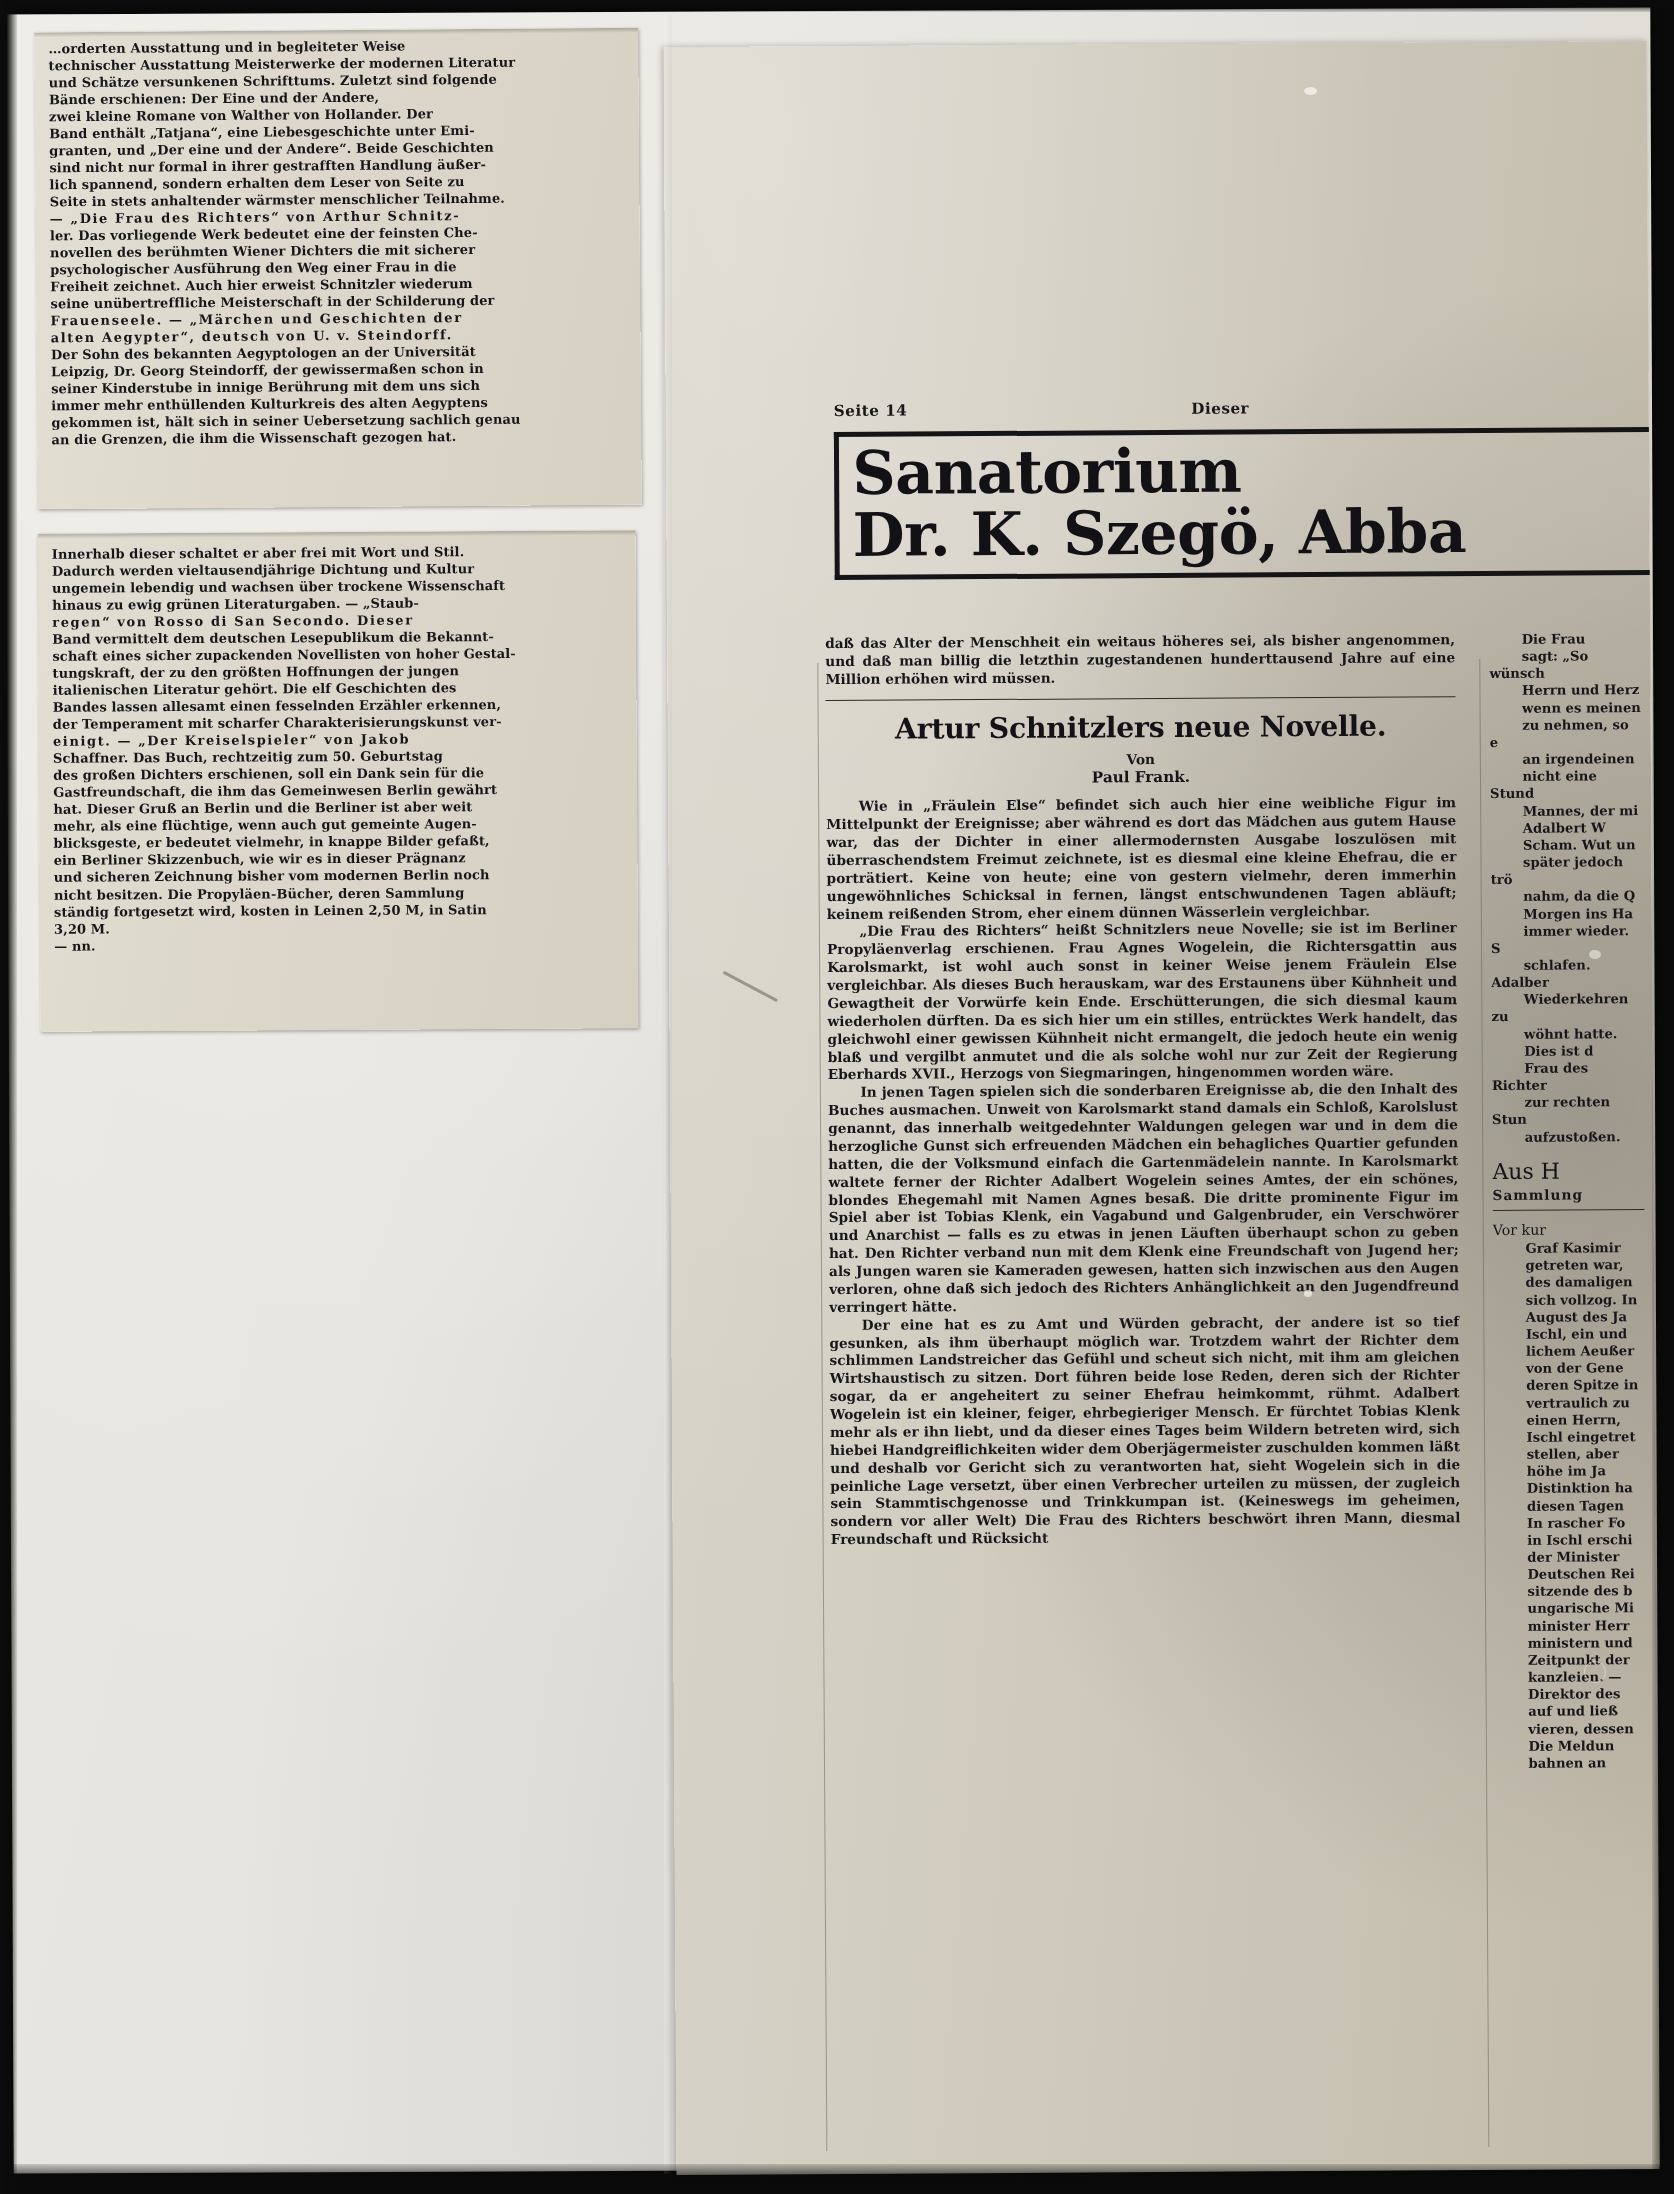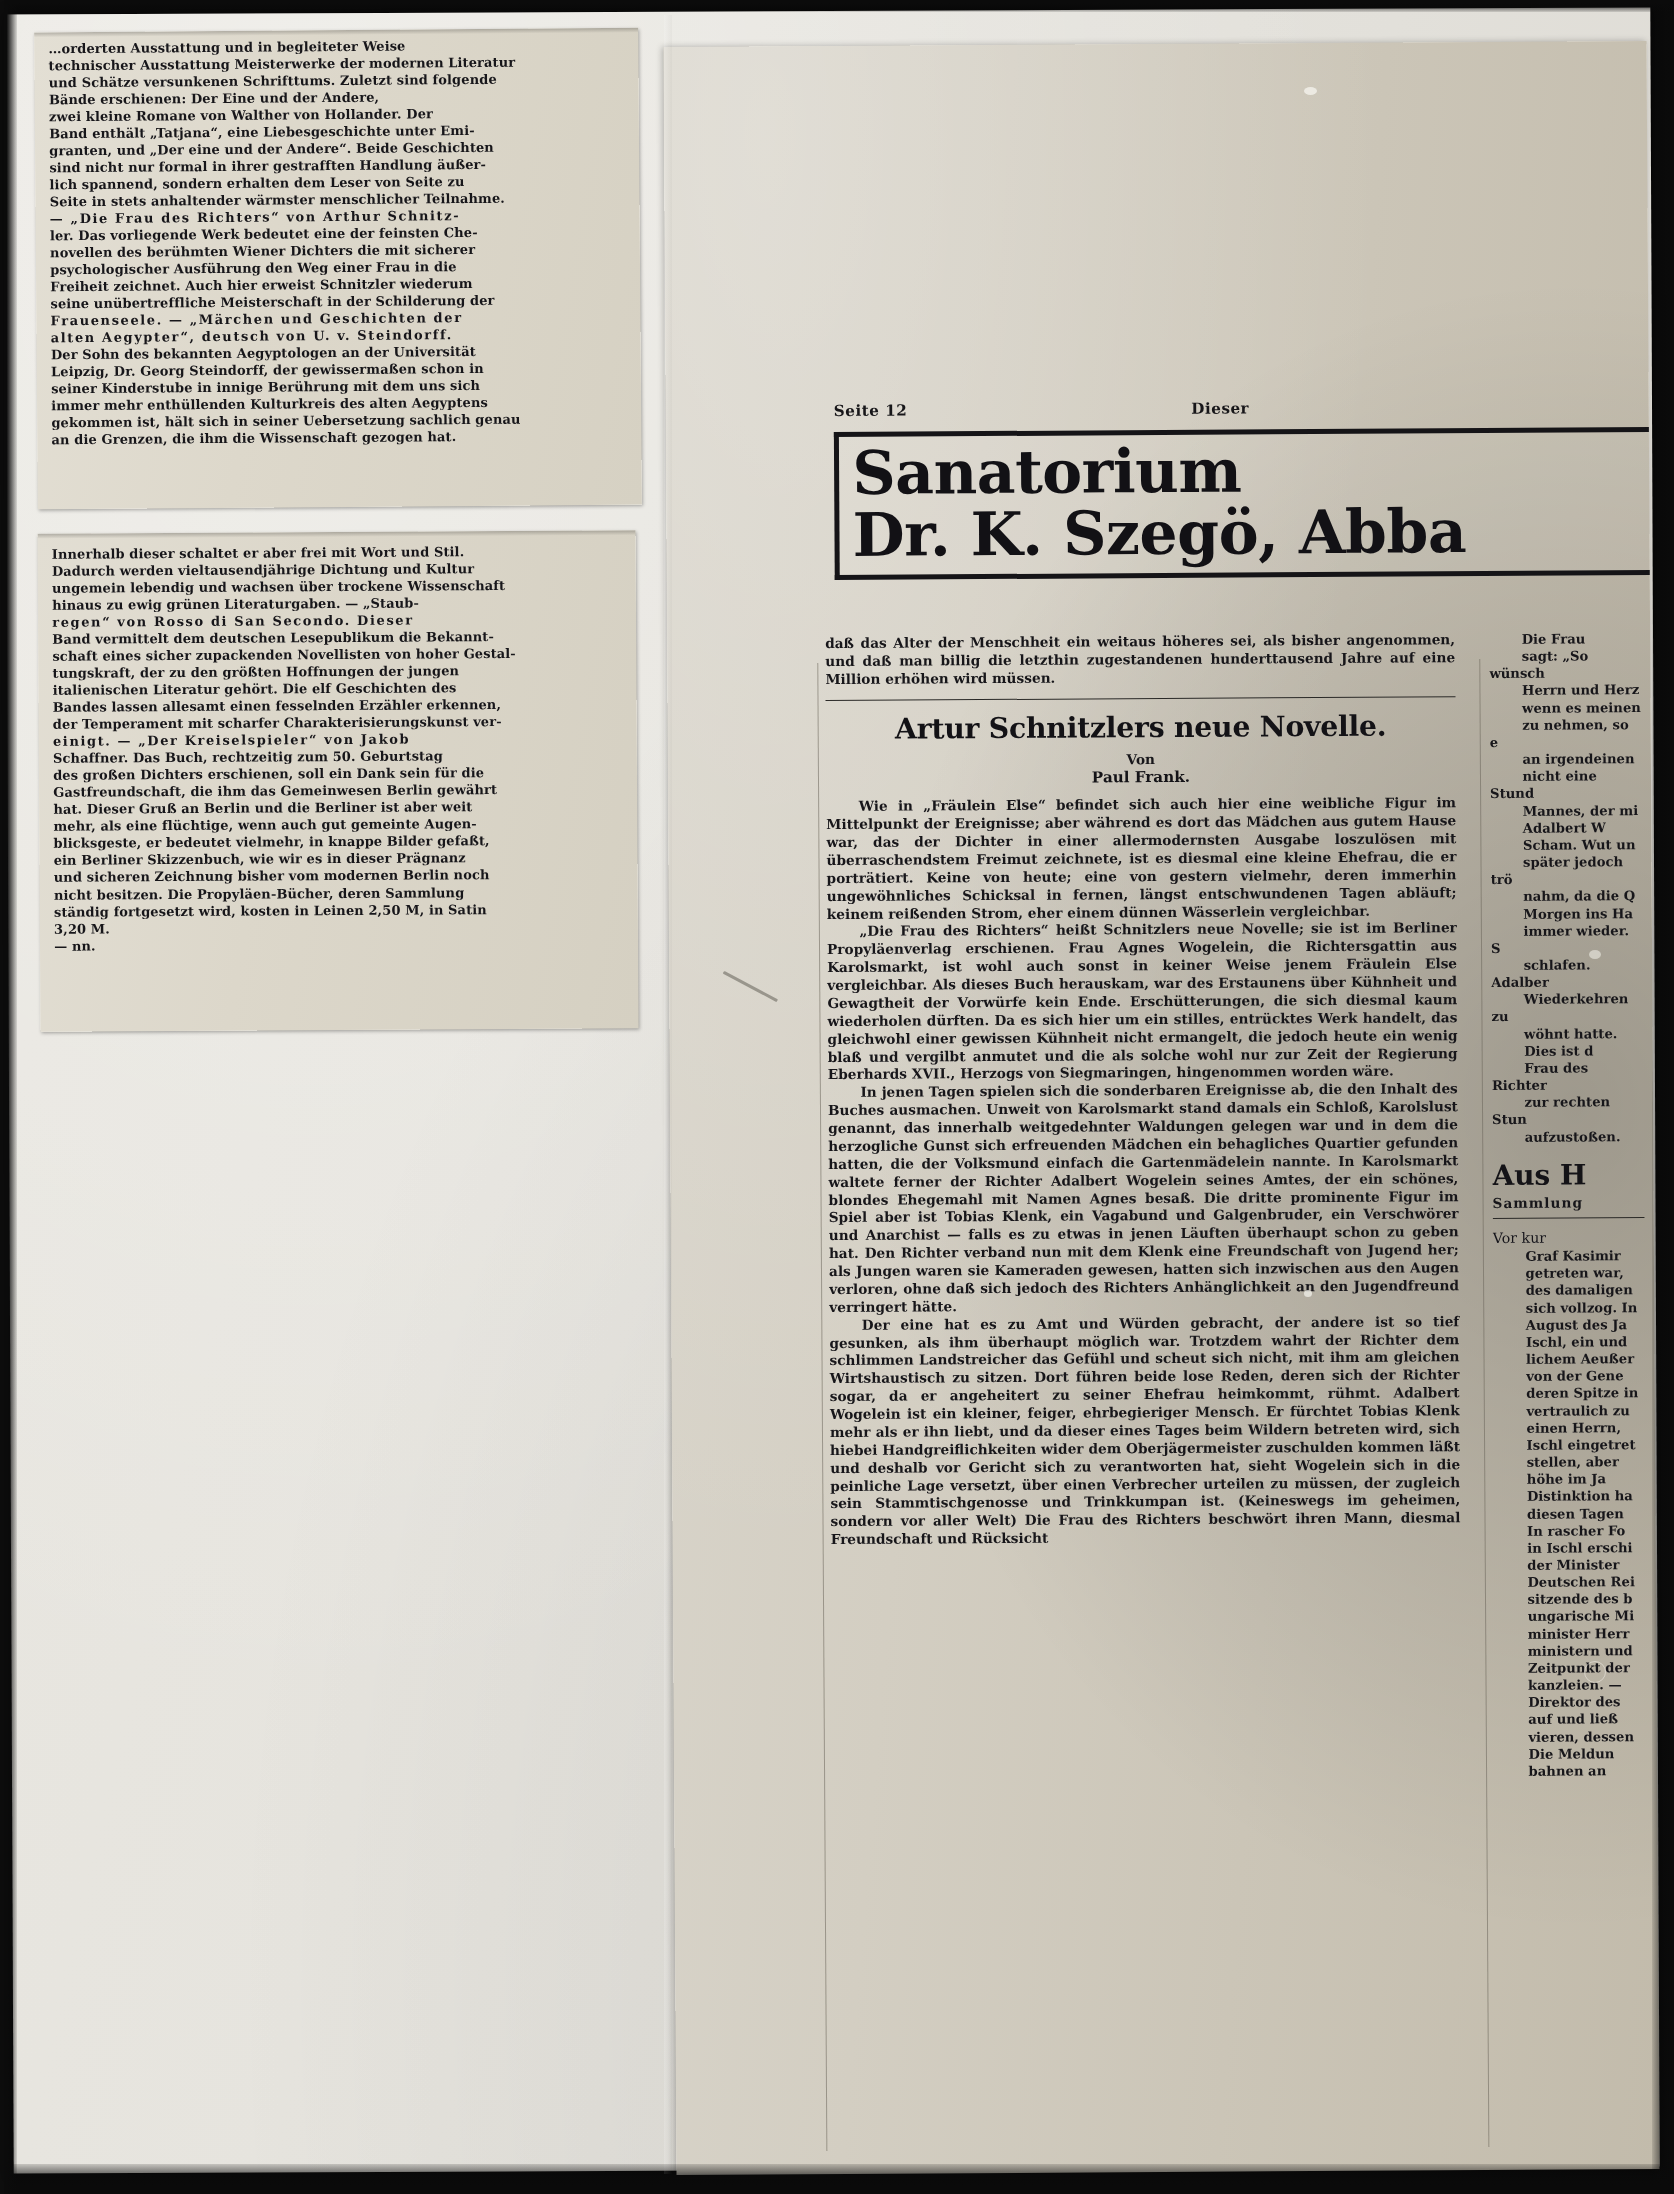--- a/index.html
+++ b/index.html
@@ -276,22 +276,22 @@
     position: absolute;
     top: 617px;
     left: 1488px;
     width: 152px;
     overflow: hidden;
     height: 1473px;
   }
   .col-right .body-text { font-size: 13.2px; line-height: 1.30; text-align: left; }
   .col-right .subhead {
     font-family: "DejaVu Serif", serif;
-    font-weight: 700;
-    font-size: 28px;
+    font-weight: 400;
+    font-size: 22px;
     color: #141317;
     margin: 13.2px 0 3px 0;
     white-space: nowrap;
   }
   .col-right .subhead2 {
     font-family: "DejaVu Serif", serif;
     font-weight: 700;
     font-size: 13.7px;
     letter-spacing: 1px;
     margin: 0 0 7.1px 0;
@@ -398,21 +398,21 @@
       <p>ständig fortgesetzt wird, kosten in Leinen 2,50 M, in Satin</p>
       <p>3,20 M.</p>
       <p>— nn.</p>
       <p style="text-align:right"></p>
     </div>
   </div>
 
   <div class="news-page">
 
     <div class="news-runhead">
-      <span>Seite 12</span>
+      <span>Seite 14</span>
       <span>Dieser</span>
     </div>
 
     <div class="ad-box">
       <div class="ad-line1">Sanatorium</div>
       <div class="ad-line2">Dr. K. Szegö, Abba</div>
     </div>
 
     <div class="col-sep" style="left:150px"></div>
     <div class="col-sep" style="left:812px"></div>

